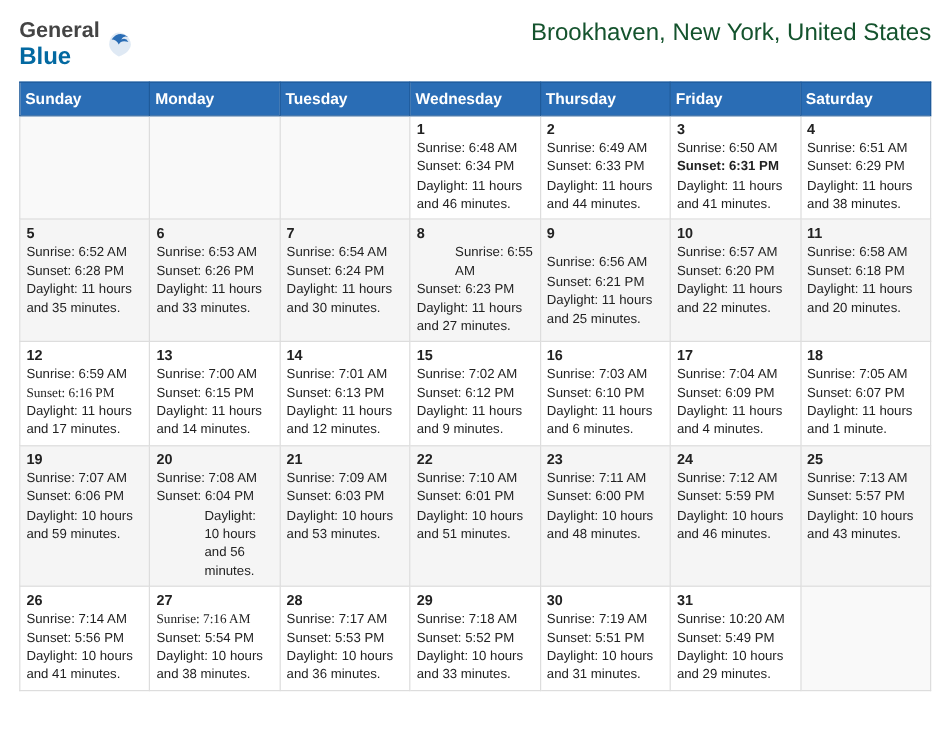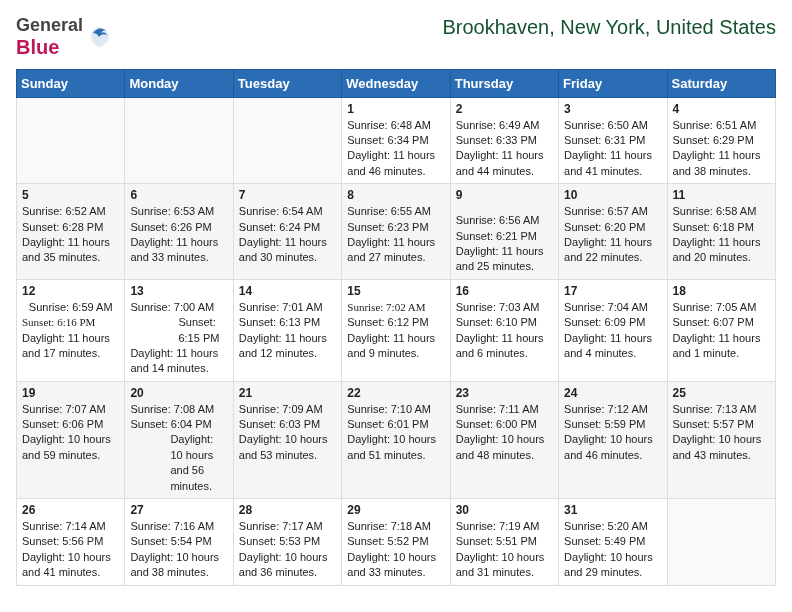--- a/index.html
+++ b/index.html
@@ -76,21 +76,21 @@
     .logo-row {
       display: flex;
       align-items: center;
     }
     .logo-name {
       font-size: 18px;
       font-weight: bold;
       line-height: 1.1;
     }
     .logo-name .general { color: #444; }
-    .logo-name .blue { color: #be185d; font-size: 20px; }
+    .logo-name .blue { color: #0369a1; font-size: 20px; }
     .bird-svg {
       margin-left: 2px;
     }
   </style>
 </head>
 <body>
 
 <div class="header">
   <div class="logo">
     <div class="logo-row">
@@ -134,21 +134,21 @@
         </td>
         <td>
           <span class="day-number">2</span>
           <span style="display: block; line-height: 1.4;">Sunrise: 6:49 AM</span>
           <span style="display: block; line-height: 1.4;">Sunset: 6:33 PM</span>
           <span style="display: block; line-height: 1.4;">Daylight: 11 hours and 44 minutes.</span>
         </td>
         <td>
           <span class="day-number">3</span>
           <span style="display: block; line-height: 1.4;">Sunrise: 6:50 AM</span>
-          <span style="display: block; line-height: 1.4;">Sunset: 6:31 PM</span>
+          <span style="display: block; line-height: 1.4; font-weight: bold;">Sunset: 6:31 PM</span>
           <span style="display: block; line-height: 1.4;">Daylight: 11 hours and 41 minutes.</span>
         </td>
         <td>
           <span class="day-number">4</span>
           <span style="display: block; line-height: 1.4;">Sunrise: 6:51 AM</span>
           <span style="display: block; line-height: 1.4;">Sunset: 6:29 PM</span>
           <span style="display: block; line-height: 1.4;">Daylight: 11 hours and 38 minutes.</span>
         </td>
       </tr>
       <tr>
@@ -165,21 +165,21 @@
           <span style="display: block; line-height: 1.4;">Daylight: 11 hours and 33 minutes.</span>
         </td>
         <td>
           <span class="day-number">7</span>
           <span style="display: block; line-height: 1.4;">Sunrise: 6:54 AM</span>
           <span style="display: block; line-height: 1.4;">Sunset: 6:24 PM</span>
           <span style="display: block; line-height: 1.4;">Daylight: 11 hours and 30 minutes.</span>
         </td>
         <td>
           <span class="day-number">8</span>
-          <span style="display: block; line-height: 1.4;">Sunrise: 6:55 AM</span>
+          <span style="display: block; line-height: 1.4; margin-left: 32px;">Sunrise: 6:55 AM</span>
           <span style="display: block; line-height: 1.4;">Sunset: 6:23 PM</span>
           <span style="display: block; line-height: 1.4;">Daylight: 11 hours and 27 minutes.</span>
         </td>
         <td>
           <span class="day-number">9</span>
           <span style="display: block; line-height: 1.4; margin-top: 11px;">Sunrise: 6:56 AM</span>
           <span style="display: block; line-height: 1.4;">Sunset: 6:21 PM</span>
           <span style="display: block; line-height: 1.4;">Daylight: 11 hours and 25 minutes.</span>
         </td>
         <td>
@@ -191,39 +191,39 @@
         <td>
           <span class="day-number">11</span>
           <span style="display: block; line-height: 1.4;">Sunrise: 6:58 AM</span>
           <span style="display: block; line-height: 1.4;">Sunset: 6:18 PM</span>
           <span style="display: block; line-height: 1.4;">Daylight: 11 hours and 20 minutes.</span>
         </td>
       </tr>
       <tr>
         <td>
           <span class="day-number">12</span>
-          <span style="display: block; line-height: 1.4; text-align: center;">Sunrise: 6:59 AM</span>
+          <span style="display: block; line-height: 1.4;">Sunrise: 6:59 AM</span>
           <span style="display: block; line-height: 1.4; font-family: Liberation Serif, serif;">Sunset: 6:16 PM</span>
           <span style="display: block; line-height: 1.4;">Daylight: 11 hours and 17 minutes.</span>
         </td>
         <td>
           <span class="day-number">13</span>
           <span style="display: block; line-height: 1.4;">Sunrise: 7:00 AM</span>
-          <span style="display: block; line-height: 1.4; margin-left: 48px;">Sunset: 6:15 PM</span>
+          <span style="display: block; line-height: 1.4;">Sunset: 6:15 PM</span>
           <span style="display: block; line-height: 1.4;">Daylight: 11 hours and 14 minutes.</span>
         </td>
         <td>
           <span class="day-number">14</span>
           <span style="display: block; line-height: 1.4;">Sunrise: 7:01 AM</span>
           <span style="display: block; line-height: 1.4;">Sunset: 6:13 PM</span>
           <span style="display: block; line-height: 1.4;">Daylight: 11 hours and 12 minutes.</span>
         </td>
         <td>
           <span class="day-number">15</span>
-          <span style="display: block; line-height: 1.4; font-family: Liberation Serif, serif;">Sunrise: 7:02 AM</span>
+          <span style="display: block; line-height: 1.4;">Sunrise: 7:02 AM</span>
           <span style="display: block; line-height: 1.4;">Sunset: 6:12 PM</span>
           <span style="display: block; line-height: 1.4;">Daylight: 11 hours and 9 minutes.</span>
         </td>
         <td>
           <span class="day-number">16</span>
           <span style="display: block; line-height: 1.4;">Sunrise: 7:03 AM</span>
           <span style="display: block; line-height: 1.4;">Sunset: 6:10 PM</span>
           <span style="display: block; line-height: 1.4;">Daylight: 11 hours and 6 minutes.</span>
         </td>
         <td>
@@ -285,21 +285,21 @@
       </tr>
       <tr>
         <td>
           <span class="day-number">26</span>
           <span style="display: block; line-height: 1.4;">Sunrise: 7:14 AM</span>
           <span style="display: block; line-height: 1.4;">Sunset: 5:56 PM</span>
           <span style="display: block; line-height: 1.4;">Daylight: 10 hours and 41 minutes.</span>
         </td>
         <td>
           <span class="day-number">27</span>
-          <span style="display: block; line-height: 1.4;">Sunrise: 7:16 AM</span>
+          <span style="display: block; line-height: 1.4; font-family: Liberation Serif, serif;">Sunrise: 7:16 AM</span>
           <span style="display: block; line-height: 1.4;">Sunset: 5:54 PM</span>
           <span style="display: block; line-height: 1.4;">Daylight: 10 hours and 38 minutes.</span>
         </td>
         <td>
           <span class="day-number">28</span>
           <span style="display: block; line-height: 1.4;">Sunrise: 7:17 AM</span>
           <span style="display: block; line-height: 1.4;">Sunset: 5:53 PM</span>
           <span style="display: block; line-height: 1.4;">Daylight: 10 hours and 36 minutes.</span>
         </td>
         <td>
@@ -309,20 +309,20 @@
           <span style="display: block; line-height: 1.4;">Daylight: 10 hours and 33 minutes.</span>
         </td>
         <td>
           <span class="day-number">30</span>
           <span style="display: block; line-height: 1.4;">Sunrise: 7:19 AM</span>
           <span style="display: block; line-height: 1.4;">Sunset: 5:51 PM</span>
           <span style="display: block; line-height: 1.4;">Daylight: 10 hours and 31 minutes.</span>
         </td>
         <td>
           <span class="day-number">31</span>
-          <span style="display: block; line-height: 1.4;">Sunrise: 5:20 AM</span>
+          <span style="display: block; line-height: 1.4;">Sunrise: 10:20 AM</span>
           <span style="display: block; line-height: 1.4;">Sunset: 5:49 PM</span>
           <span style="display: block; line-height: 1.4;">Daylight: 10 hours and 29 minutes.</span>
         </td>
         <td class="empty-cell"></td>
       </tr>
     </tbody>
 </table>
 
 </body></html>

